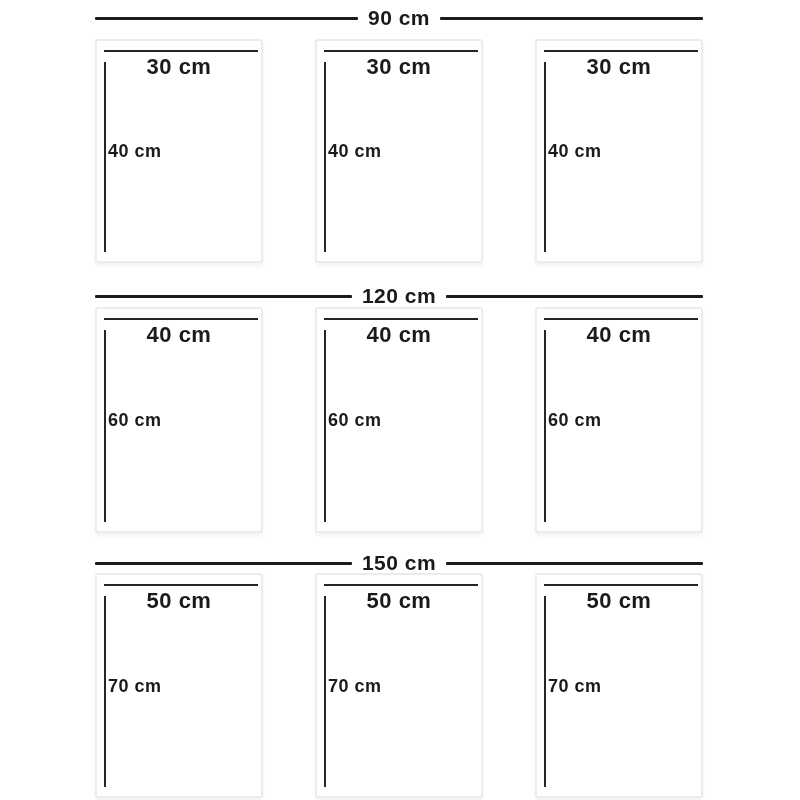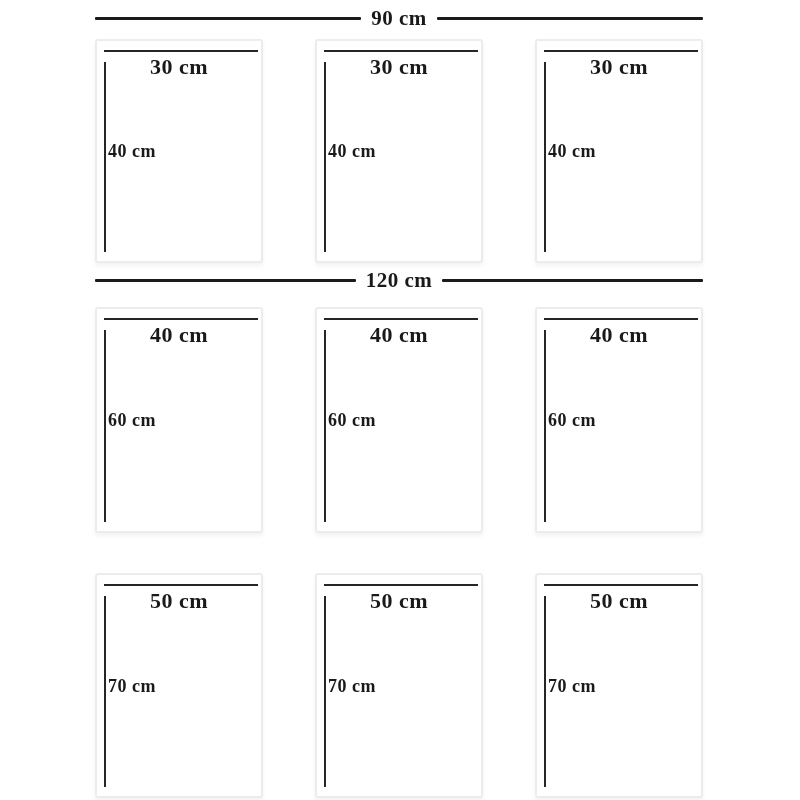--- a/index.html
+++ b/index.html
@@ -5,21 +5,21 @@
   html, body {
     margin: 0;
     padding: 0;
     background: #ffffff;
   }
   .canvas {
     position: relative;
     width: 800px;
     height: 800px;
     background: #ffffff;
-    font-family: Liberation Serif, serif;
+    font-family: Liberation Sans, sans-serif;
     color: #1a1a1a;
     overflow: hidden;
   }
   
   .divider {
     position: absolute;
     left: 95px;
     width: 608px;
     height: 26px;
     display: flex;
@@ -33,21 +33,21 @@
   }
   .divider .dlabel {
     flex: 0 0 auto;
     margin: 0 10px;
     font-size: 21px;
     font-weight: 700;
     letter-spacing: 0.5px;
     white-space: nowrap;
   }
   .divider-1 { top: 5px; }
-  .divider-2 { top: 267px; }
+  .divider-2 { top: 283px; }
   .divider-3 { top: 550px; }
 
   
   .frames-row {
     position: absolute;
     left: 95px;
     width: 608px;
     display: flex;
     justify-content: space-between;
   }
@@ -152,20 +152,25 @@
       <div class="vlabel">60 cm</div>
     </div>
     <div class="frame">
       <div class="hline"></div>
       <div class="hlabel">40 cm</div>
       <div class="vline"></div>
       <div class="vlabel">60 cm</div>
     </div>
   </div>
 
+  <div class="divider divider-3">
+    <span class="dline"></span>
+    <span class="dlabel">150 cm</span>
+    <span class="dline"></span>
+  </div>
   <div class="frames-row frames-row-3">
     <div class="frame">
       <div class="hline"></div>
       <div class="hlabel">50 cm</div>
       <div class="vline"></div>
       <div class="vlabel">70 cm</div>
     </div>
     <div class="frame">
       <div class="hline"></div>
       <div class="hlabel">50 cm</div>

